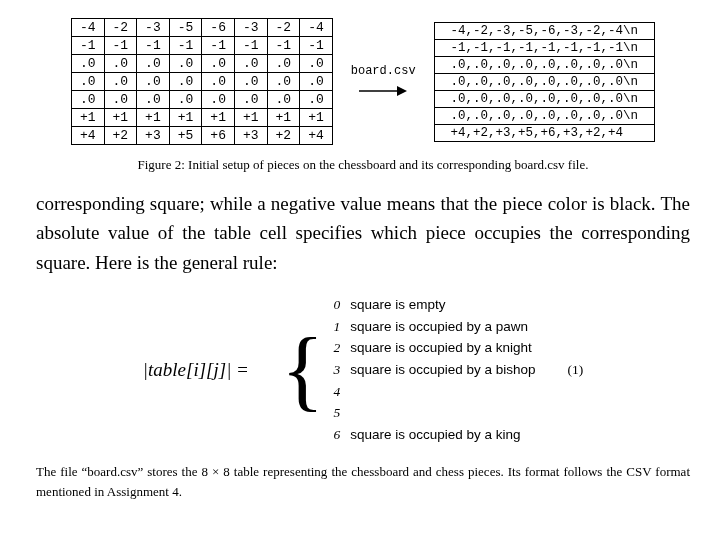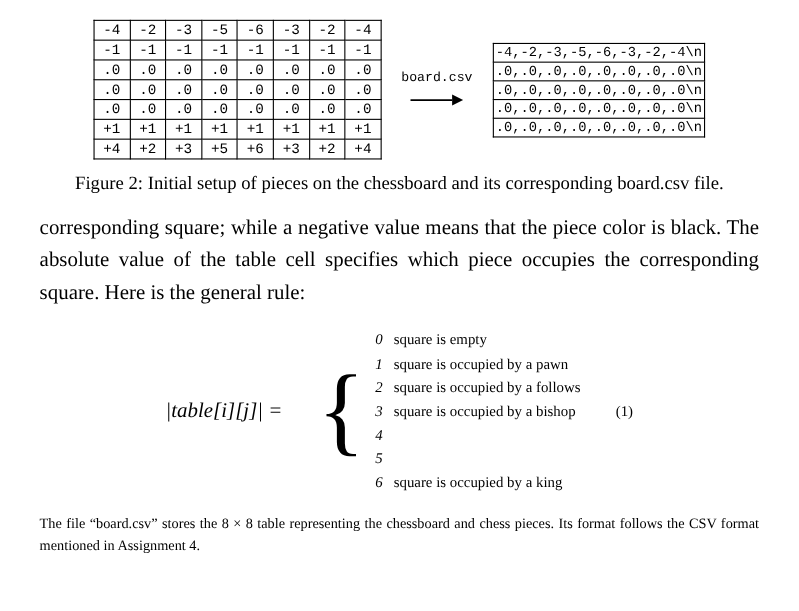--- a/index.html
+++ b/index.html
@@ -59,27 +59,27 @@
     }
 
     .csv-table {
       border-collapse: collapse;
       border: 1px solid #000;
       font-family: "Courier New", Courier, monospace;
       font-size: 12.5px;
     }
     .csv-table td {
       border: 1px solid #000;
-      padding: 1px 2px;
+      padding: 1px 16px;
       text-align: left;
       white-space: nowrap;
     }
 
     .figure-caption {
-      font-size: 17px;
+      font-size: 13px;
       text-align: center;
       margin-top: 4px;
     }
 
     
     .body-text {
       text-align: justify;
       font-size: 19px;
       line-height: 1.55;
       margin-bottom: 14px;
@@ -134,21 +134,21 @@
     }
 
     .case-num {
       font-style: italic;
       min-width: 12px;
       text-align: right;
       font-family: Georgia, serif;
     }
 
     .case-desc {
-      font-family: Liberation Serif, serif;
+      font-family: Liberation Sans, sans-serif;
       text-align: center;
     }
 
     .eq-number {
       font-size: 13.5px;
       align-self: center;
     }
 
     .footer-text {
       text-align: justify;
@@ -244,30 +244,36 @@
         <polygon points="38,4 48,9 38,14" fill="#000"></polygon>
       </svg>
     </div>
 
     <table class="csv-table">
       <tbody id="csv-tbody">
           <tr>
             <td>-4,-2,-3,-5,-6,-3,-2,-4\n</td>
           </tr>
           <tr>
+            <td>-1,-1,-1,-1,-1,-1,-1,-1\n</td>
+          </tr>
+          <tr>
             <td>.0,.0,.0,.0,.0,.0,.0,.0\n</td>
           </tr>
           <tr>
             <td>.0,.0,.0,.0,.0,.0,.0,.0\n</td>
           </tr>
           <tr>
             <td>.0,.0,.0,.0,.0,.0,.0,.0\n</td>
           </tr>
           <tr>
             <td>.0,.0,.0,.0,.0,.0,.0,.0\n</td>
+          </tr>
+          <tr>
+            <td>+4,+2,+3,+5,+6,+3,+2,+4</td>
           </tr>
         </tbody>
     </table>
   </div>
 
   <div class="figure-caption">Figure 2: Initial setup of pieces on the chessboard and its corresponding board.csv file.</div>
 </div>
 
 <p class="body-text">corresponding square; while a negative value means that the piece color is black.  The absolute value of the table cell specifies which piece occupies the corresponding square.  Here is the general rule:</p>
 
@@ -282,21 +288,21 @@
         <div class="case-row">
           <span class="case-num">0</span>
           <span class="case-desc">square is empty</span>
         </div>
         <div class="case-row">
           <span class="case-num">1</span>
           <span class="case-desc">square is occupied by a pawn</span>
         </div>
         <div class="case-row">
           <span class="case-num">2</span>
-          <span class="case-desc">square is occupied by a follows</span>
+          <span class="case-desc">square is occupied by a knight</span>
         </div>
         <div class="case-row">
           <span class="case-num">3</span>
           <span class="case-desc">square is occupied by a bishop</span>
         </div>
         <div class="case-row">
           <span class="case-num">4</span>
         </div>
         <div class="case-row">
           <span class="case-num">5</span>

